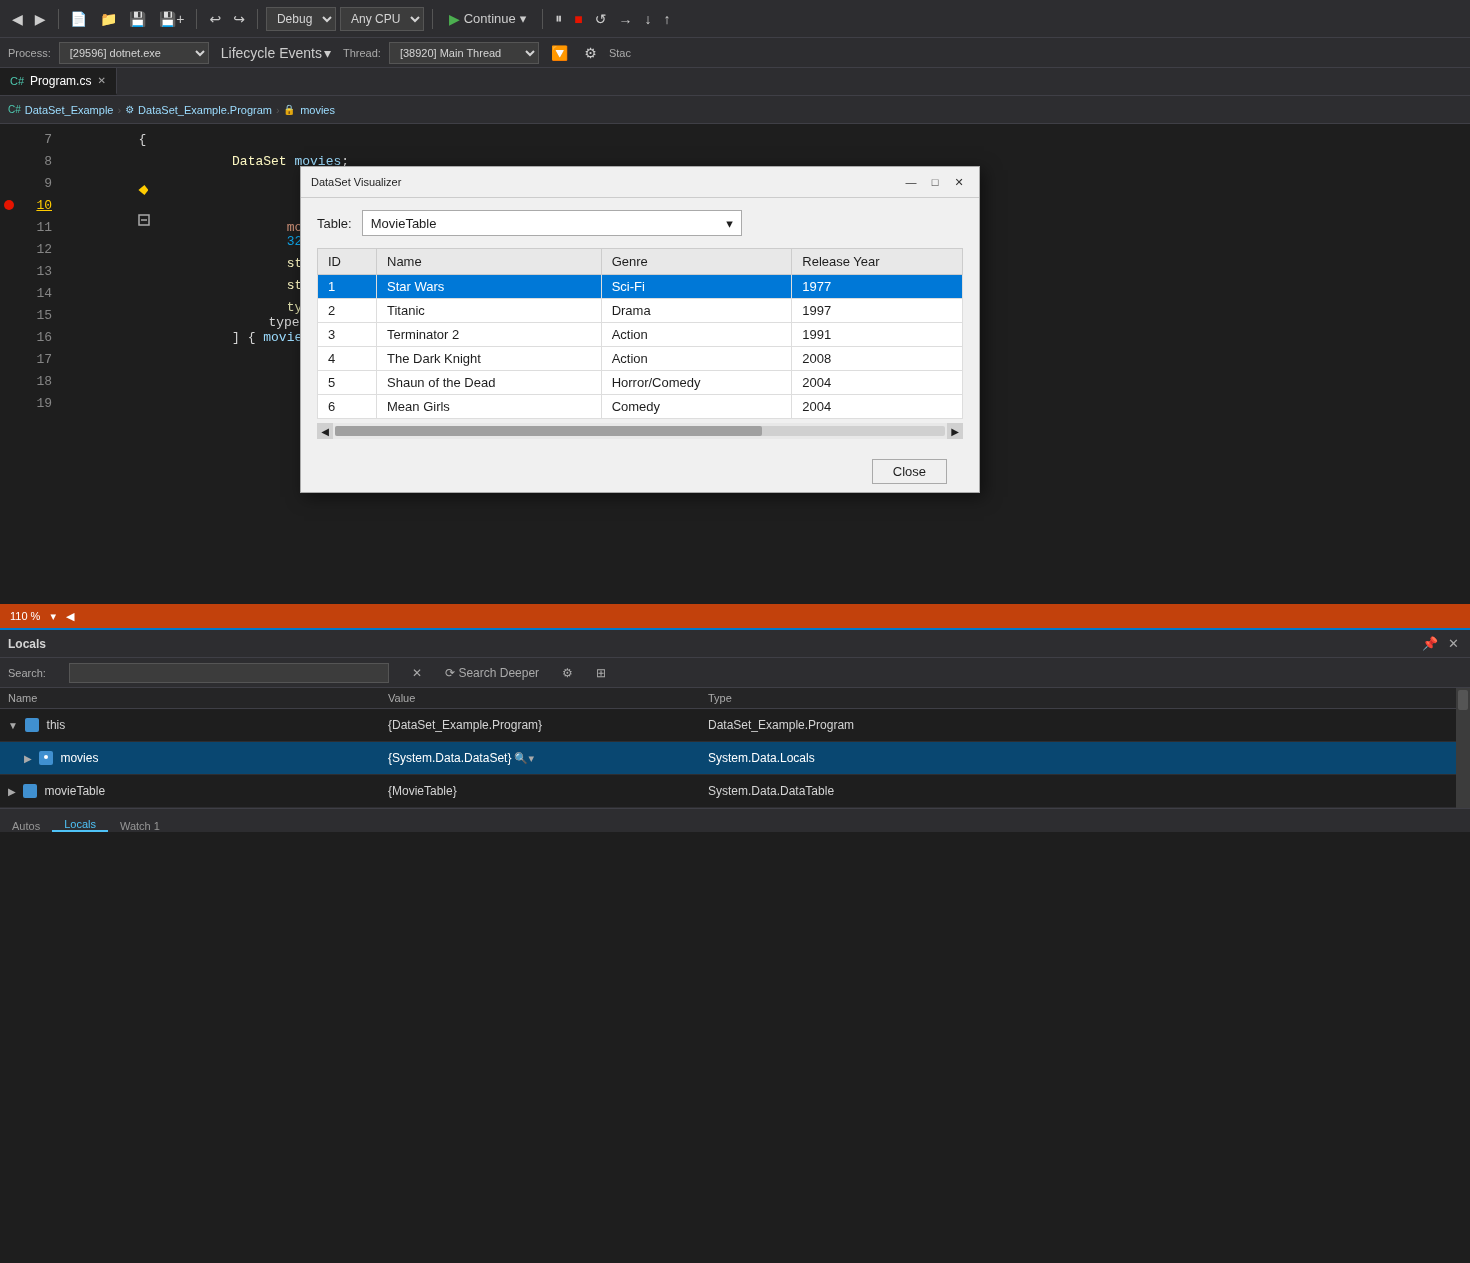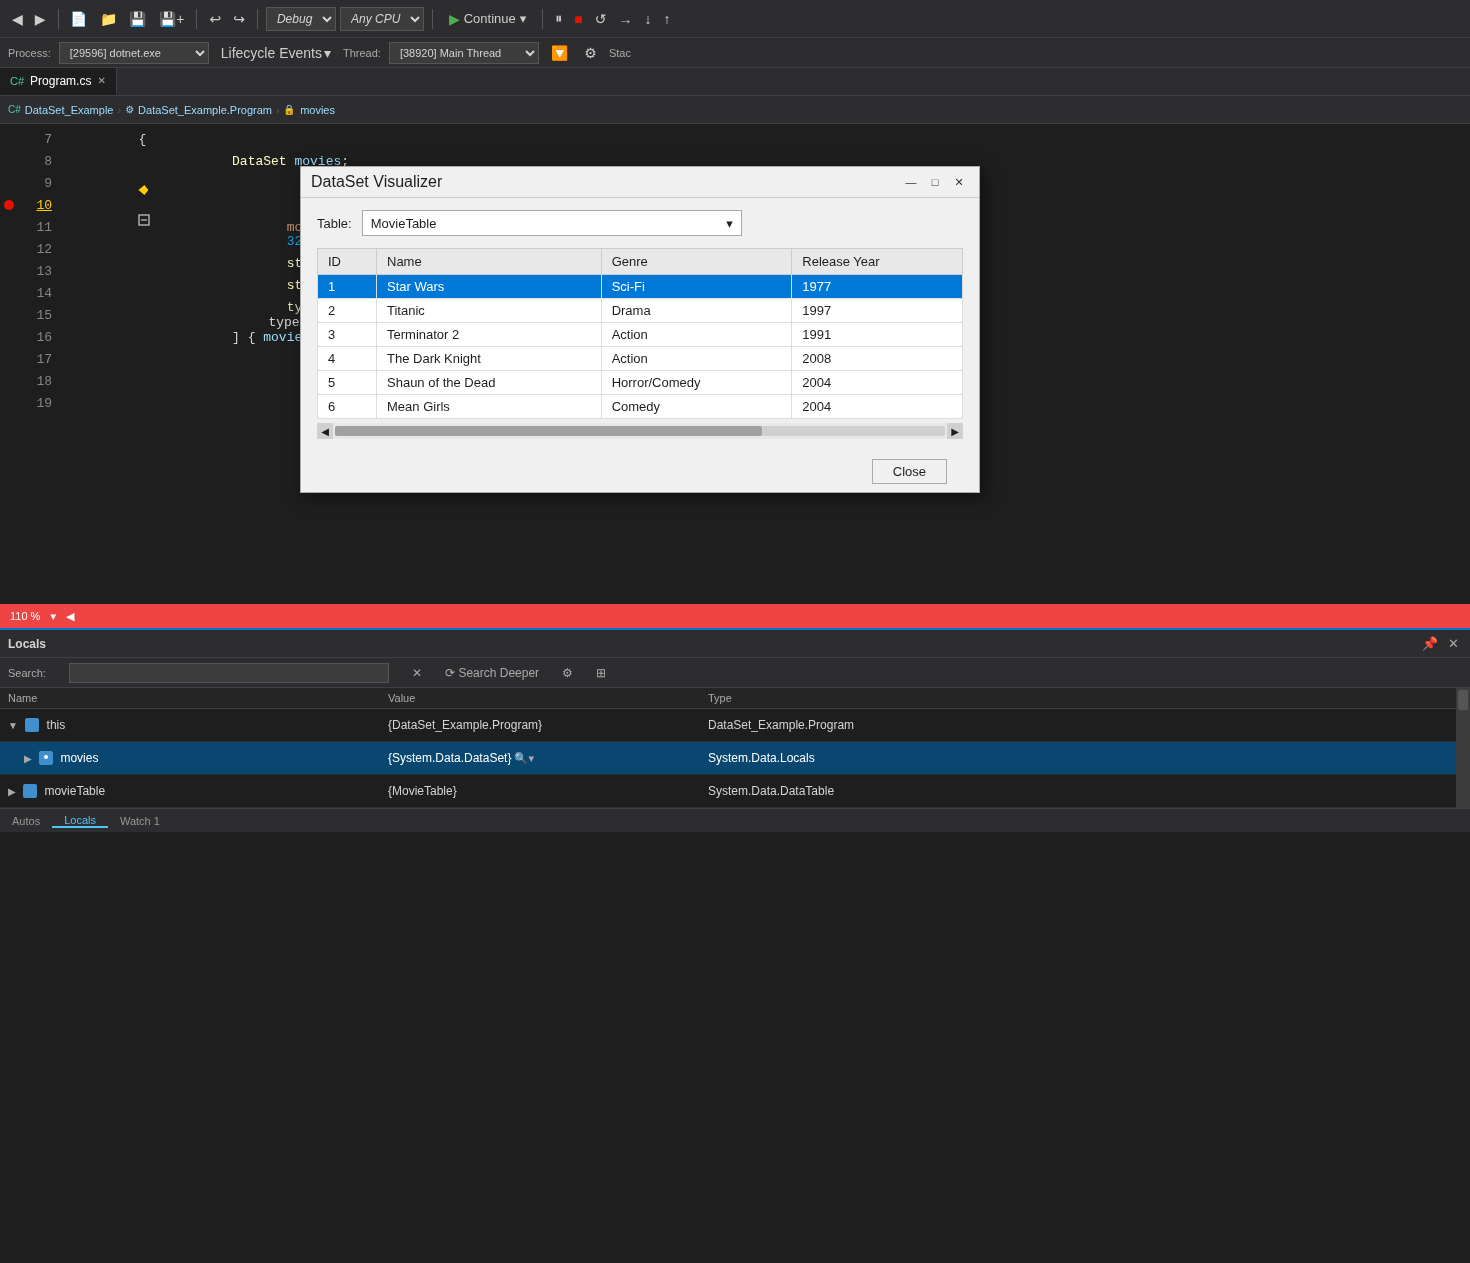--- a/index.html
+++ b/index.html
@@ -2,21 +2,21 @@
 <html><head>
   <meta charset="utf-8">
   <style>
     * { box-sizing: border-box; margin: 0; padding: 0; }
     body { font-family: 'Segoe UI', Tahoma, Geneva, Verdana, sans-serif; font-size: 12px; background: #1e1e1e; color: #d4d4d4; overflow: hidden; height: 1263px; width: 1470px; }
 
     
     .toolbar { background: #2d2d30; height: 38px; display: flex; align-items: center; padding: 0 8px; gap: 4px; border-bottom: 1px solid #3f3f46; }
     .toolbar-btn { background: transparent; border: none; color: #cccccc; cursor: pointer; padding: 2px 4px; font-size: 14px; display: flex; align-items: center; gap: 2px; }
     .toolbar-separator { width: 1px; height: 20px; background: #555; margin: 0 4px; }
-    .toolbar-dropdown { background: #3c3c3c; border: 1px solid #555; color: #d4d4d4; padding: 2px 6px; font-size: 12px; height: 24px; cursor: pointer; font-style: italic; }
+    .toolbar-dropdown { background: #3c3c3c; border: 1px solid #555; color: #d4d4d4; padding: 2px 6px; font-size: 12px; height: 24px; cursor: pointer; }
     .continue-btn { background: transparent; border: none; color: #cccccc; display: flex; align-items: center; gap: 4px; cursor: pointer; padding: 2px 8px; font-size: 13px; }
     .play-icon { color: #4caf50; font-size: 14px; }
 
     
     .debug-toolbar { background: #2d2d30; height: 30px; display: flex; align-items: center; padding: 0 8px; gap: 8px; border-bottom: 1px solid #3f3f46; font-size: 11px; }
     .debug-label { color: #aaa; }
     .debug-dropdown { background: #3c3c3c; border: 1px solid #555; color: #d4d4d4; padding: 1px 6px; font-size: 11px; height: 22px; cursor: pointer; min-width: 150px; }
 
     
     .tab-bar { background: #2d2d30; height: 28px; display: flex; align-items: stretch; border-bottom: 1px solid #3f3f46; }
@@ -38,21 +38,21 @@
     .breakpoint-area { width: 18px; flex-shrink: 0; position: relative; }
     .breakpoint-dot { width: 10px; height: 10px; background: #e51400; border-radius: 50%; margin: auto; }
     .kw-cyan { color: #fef9c3; }
     .kw-white { color: #d4d4d4; }
     .kw-yellow { color: #dcdcaa; }
     .kw-blue { color: #9cdcfe; }
     .kw-string { color: #ce9178; }
     .kw-orange { color: #0ea5e9; }
 
     
-    .status-bar { background: #ef4444; height: 24px; display: flex; align-items: center; padding: 0 10px; gap: 10px; font-size: 11px; color: white; }
+    .status-bar { background: #c2410c; height: 24px; display: flex; align-items: center; padding: 0 10px; gap: 10px; font-size: 11px; color: white; }
 
     
     .locals-panel { background: #1e1e1e; border-top: 2px solid #007acc; }
     .locals-header { background: #2d2d30; height: 28px; display: flex; align-items: center; padding: 0 8px; gap: 6px; border-bottom: 1px solid #3f3f46; }
     .locals-title { color: #d4d4d4; font-weight: bold; font-size: 12px; flex: 1; }
     .locals-header-btns { display: flex; align-items: center; gap: 4px; }
     .locals-header-btn { background: transparent; border: none; color: #aaa; cursor: pointer; font-size: 13px; padding: 0 3px; }
 
     .search-bar { background: #2d2d30; height: 30px; display: flex; align-items: center; padding: 0 8px; gap: 23px; border-bottom: 1px solid #3f3f46; }
     .search-label { color: #aaa; font-size: 11px; }
@@ -62,26 +62,26 @@
     .locals-table { width: 100%; border-collapse: collapse; font-size: 12px; }
     .locals-table th { background: #252526; padding: 4px 8px; text-align: left; font-weight: normal; color: #aaa; border-bottom: 1px solid #3f3f46; font-size: 11px; }
     .locals-table td { padding: 3px 8px; border-bottom: 1px solid #2d2d30; vertical-align: middle; }
     .locals-table tr.selected { background: #094771; }
     .locals-table tr.selected td { color: #ffffff; }
     .locals-icon { display: inline-block; width: 14px; height: 14px; background: #4090d0; border-radius: 2px; margin-right: 4px; vertical-align: middle; font-size: 9px; color: white; text-align: center; line-height: 14px; }
     .expand-arrow { color: #aaa; margin-right: 4px; cursor: pointer; font-size: 10px; }
     .magnify-btn { background: transparent; border: none; color: #aaa; cursor: pointer; font-size: 11px; }
 
     
-    .bottom-tabs { background: #2d2d30; height: 24px; display: flex; align-items: center; border-top: 1px solid #3f3f46; }
+    .bottom-tabs { background: #2d2d30; height: 24px; display: flex; align-items: flex-end; border-top: 1px solid #3f3f46; }
     .bottom-tab { display: flex; align-items: center; padding: 0 12px; cursor: pointer; font-size: 11px; color: #969696; }
     .bottom-tab.active { color: #4fc3f7; border-bottom: 2px solid #4fc3f7; }
     .modal { background: #f0f0f0; border: 1px solid #aaa; box-shadow: 4px 4px 16px rgba(0,0,0,0.5); pointer-events: all; position: absolute; top: 42px; left: 300px; width: 680px; font-size: 13px; color: #1e1e1e; }
     .modal-titlebar { background: #f0f0f0; border-bottom: 1px solid #ccc; padding: 6px 10px; display: flex; align-items: center; justify-content: space-between; }
-    .modal-title { font-size: 16px; color: #1e1e1e; font-weight: normal; }
+    .modal-title { font-size: 11px; color: #1e1e1e; font-weight: normal; }
     .modal-controls { display: flex; gap: 4px; }
     .modal-ctrl-btn { background: transparent; border: 1px solid transparent; width: 20px; height: 18px; cursor: pointer; display: flex; align-items: center; justify-content: center; font-size: 11px; color: #333; }
     .modal-body { padding: 12px 16px; }
     .table-selector { display: flex; align-items: center; gap: 10px; margin-bottom: 12px; }
     .table-label { font-size: 13px; color: #1e1e1e; }
     .table-dropdown { background: white; border: 1px solid #aaa; padding: 3px 8px; font-size: 13px; width: 380px; height: 26px; cursor: pointer; display: flex; align-items: center; justify-content: space-between; }
     .data-table { width: 100%; border-collapse: collapse; border: 1px solid #ccc; }
     .data-table th { background: #e8e8e8; border: 1px solid #ccc; padding: 5px 10px; text-align: left; font-weight: normal; font-size: 13px; }
     .data-table td { border: 1px solid #ddd; padding: 4px 10px; font-size: 13px; background: white; }
     .data-table tr.selected td { background: #0078d7; color: white; }

